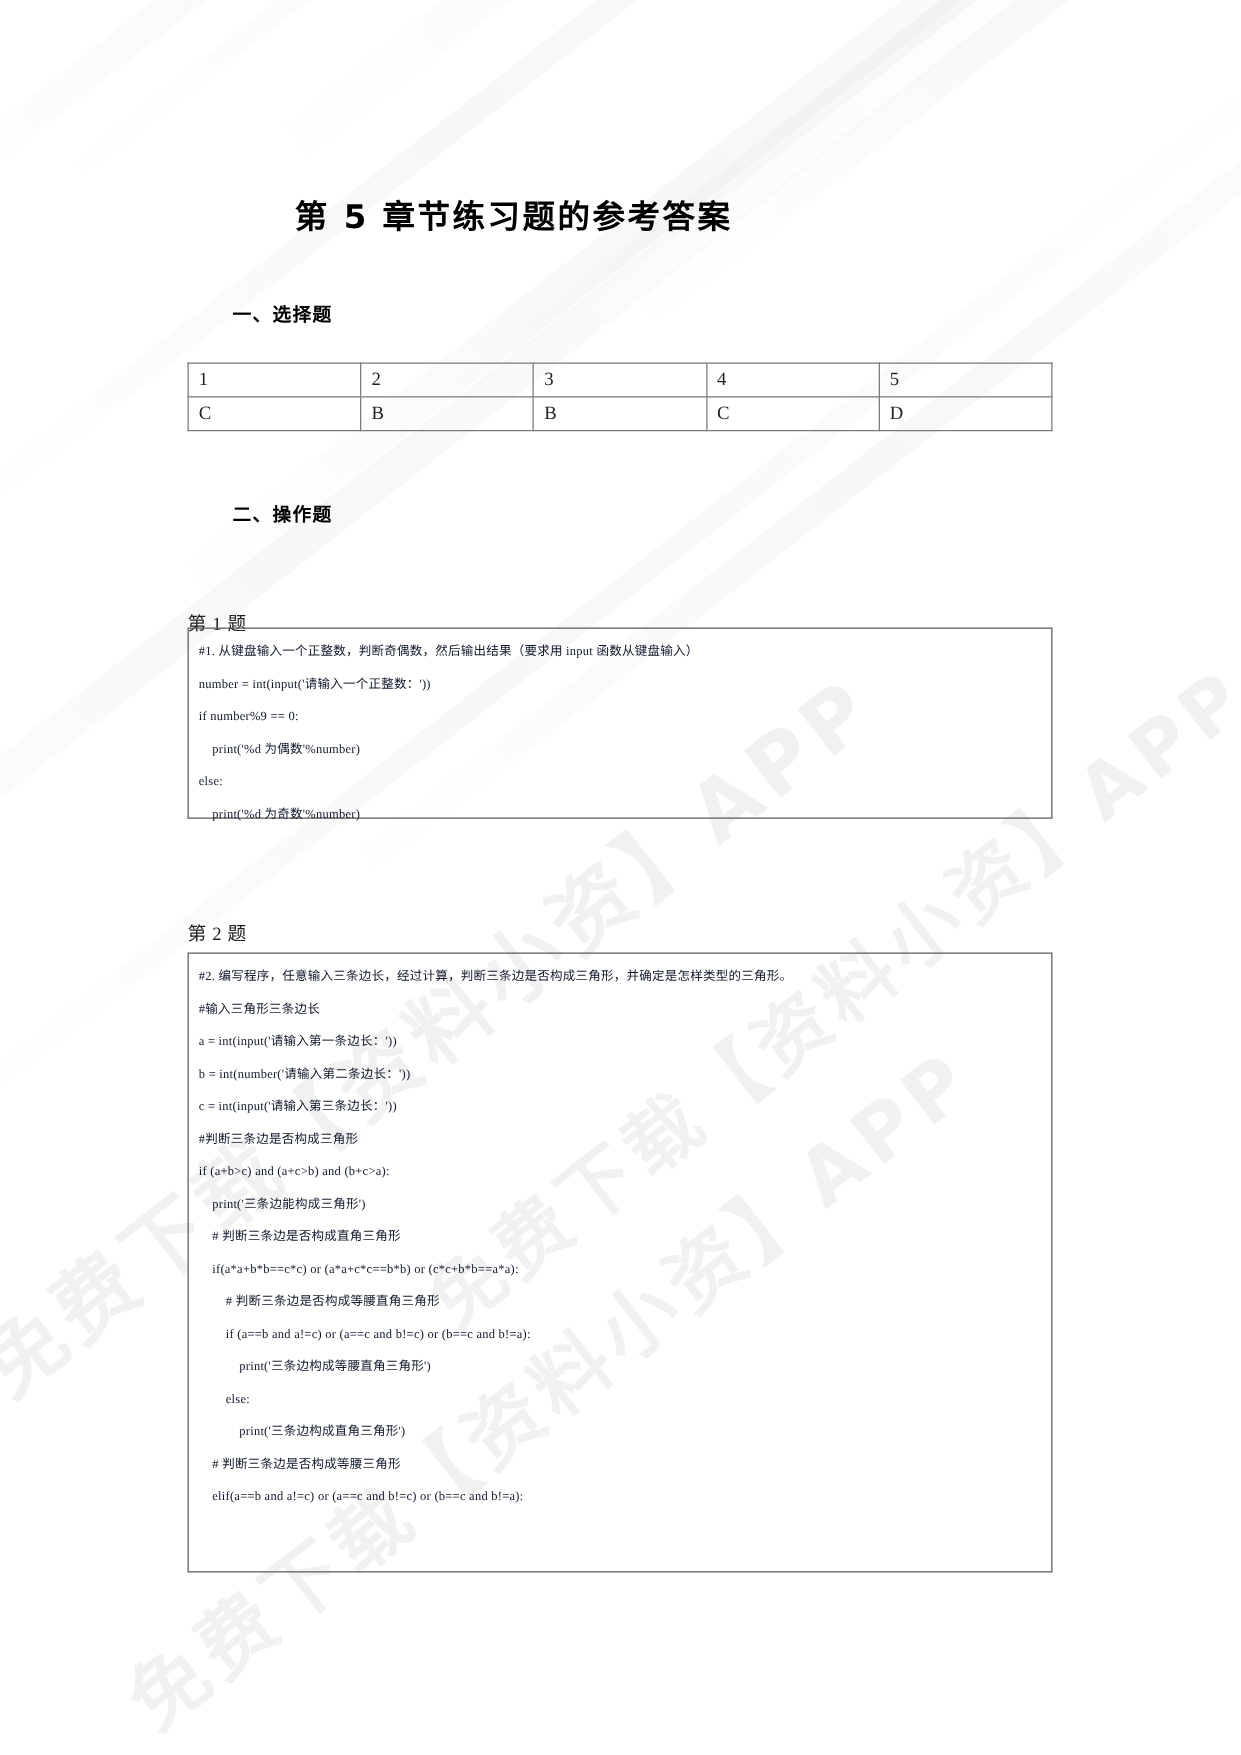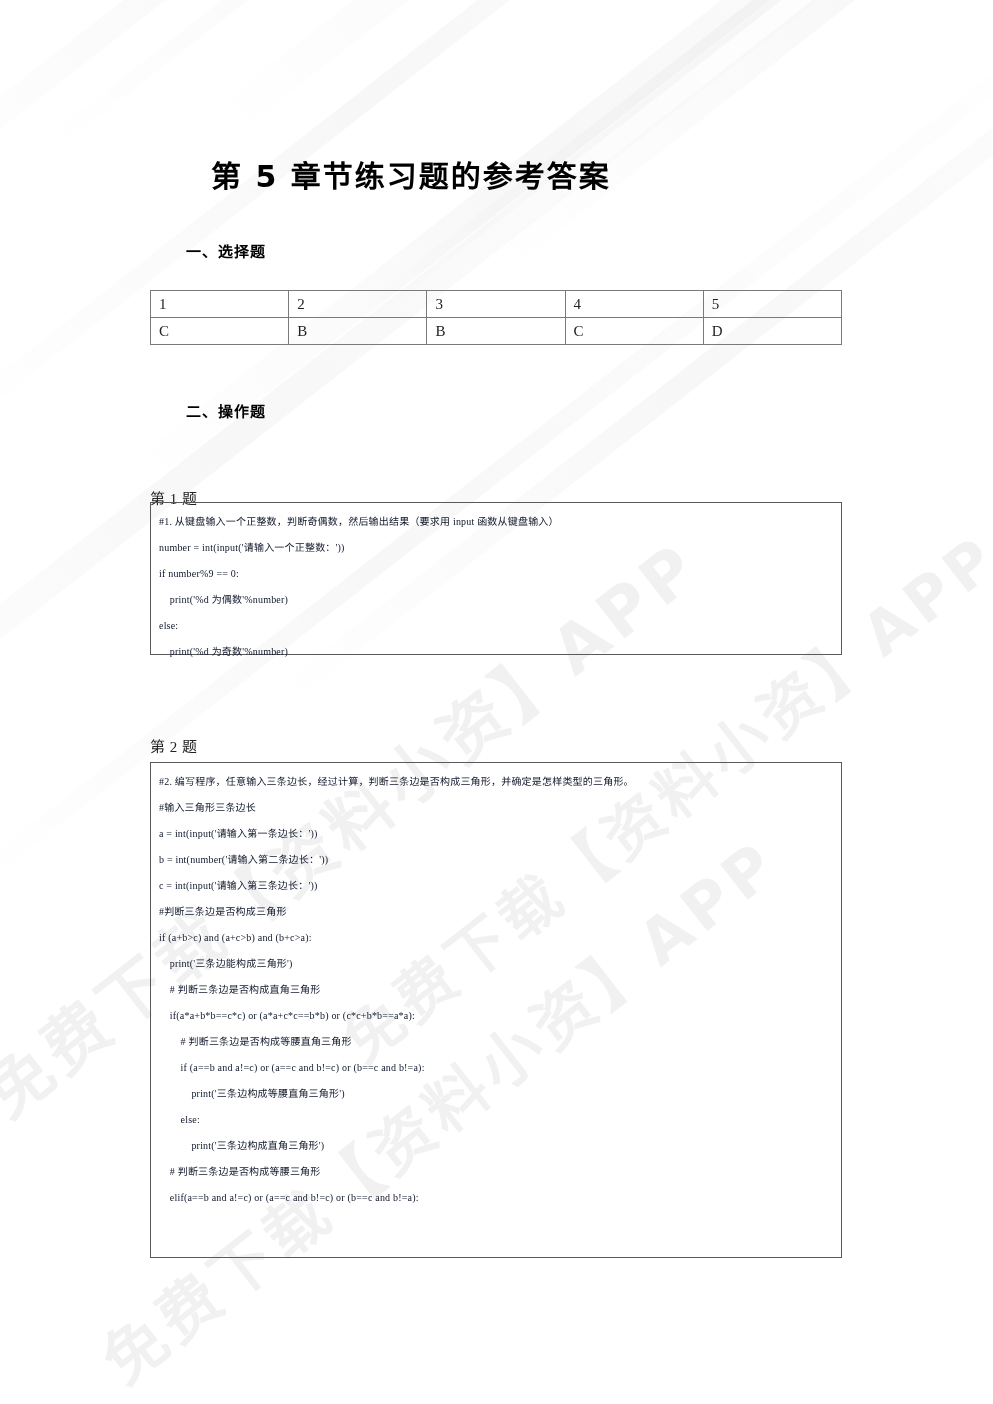--- a/index.html
+++ b/index.html
@@ -53,21 +53,21 @@
     z-index: 2;
   }
   .doc-title {
     position: absolute;
     left: 0;
     top: 152px;
     width: 822px;
     text-align: center;
     font-family: "DejaVu Sans", "Liberation Sans", sans-serif;
     font-weight: 700;
-    font-size: 30px;
+    font-size: 26px;
     letter-spacing: 2px;
     color: #000;
   }
   .section-head {
     position: absolute;
     left: 150px;
     font-family: "DejaVu Sans", "Liberation Sans", sans-serif;
     font-weight: 700;
     font-size: 15px;
     letter-spacing: 1px;

